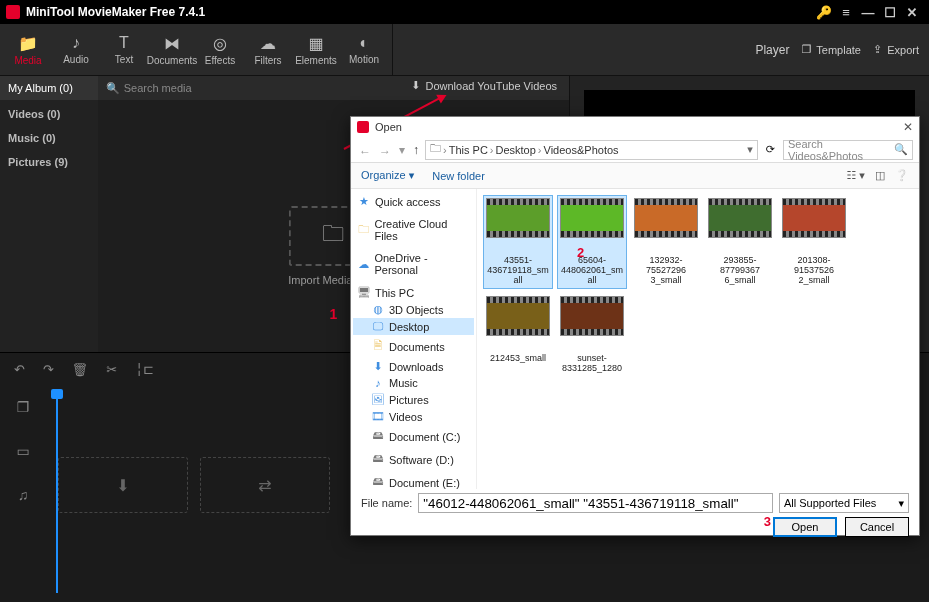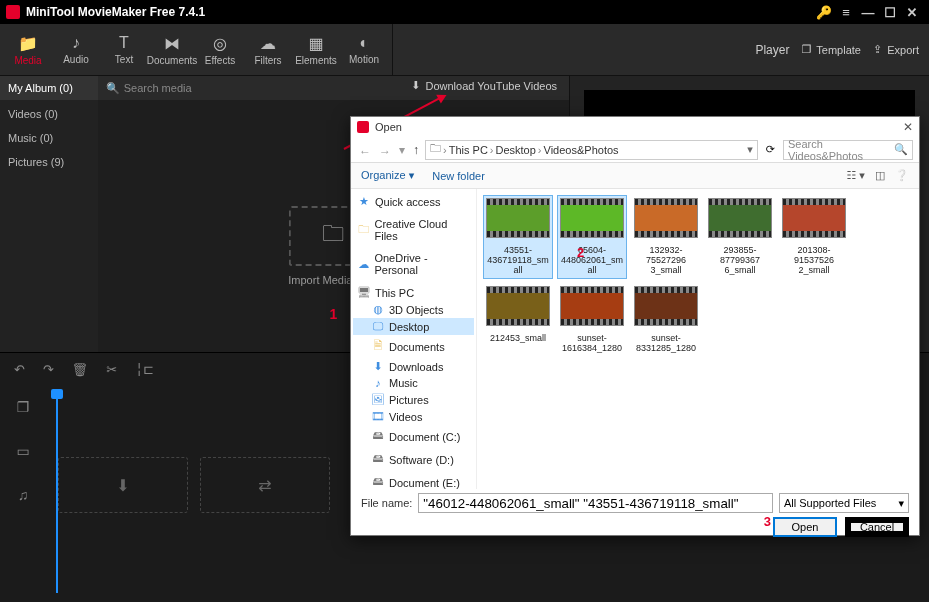--- a/index.html
+++ b/index.html
@@ -18,21 +18,21 @@
 .tool-btn { width: 48px; display:flex; flex-direction: column; justify-content:center; align-items:center; color:#bbb; font-size:10px; cursor:pointer; }
 .tool-btn.active { color:#e4002b; }
 .tool-btn .ico { font-size:16px; margin-bottom:2px; }
 .tool-right { margin-left:auto; display:flex; align-items:center; padding:0 10px; gap:12px; }
 .tr-btn { display:flex; align-items:center; gap:5px; color:#ccc; font-size:11px; cursor:pointer; }
 
 
 .body-wrap { display:flex; height: calc(602px - 24px - 52px - 250px); }
 .left-panel { width: 98px; background:#222; display:flex; flex-direction:column; font-size:11px; color:#bbb; }
 .tab-top { height:24px; background:#333; color:#fff; display:flex; align-items:center; padding:0 8px; font-size:11px; }
-.counts { padding:8px; display:flex; flex-direction:column; gap:12px; }
+.counts { padding:8px; display:flex; flex-direction:column; gap:12px;font-weight:bold; }
 .mid-panel { flex:1; background:#1e1e1e; position:relative; }
 .search-row { height:24px; background:#2a2a2a; display:flex; align-items:center; padding:0 8px; color:#888; font-size:11px; gap:4px; }
 .dl-row-wrap { position:absolute; right:12px; top:3px; color:#ccc; font-size:11px; display:flex; gap:5px; align-items:center; }
 .import-box { position:absolute; left:50%; top:130px; transform:translateX(-50%); text-align:center; color:#999; font-size:11px; }
 .import-box .dashed { border:2px dashed #555; width:90px; height:60px; border-radius:3px; display:flex; align-items:center; justify-content:center; margin-bottom:8px; }
 .import-box .dashed span { color:#bbb; font-size:22px; }
 .anno-1 { position:absolute; left:50%; top:230px; transform:translateX(-50%); color:#e4002b; font-size:14px; font-weight:bold; }
 .arrow-line { position:absolute; left:246px; top:72px; width:110px; height:2px; background:#e4002b; transform-origin:left; transform:rotate(-28deg); z-index:4;}
 .arrow-head { position:absolute; left:340px; top:16px; width:0; height:0; border-left:9px solid #e4002b; border-top:5px solid transparent; border-bottom:5px solid transparent; transform:rotate(-28deg); z-index:6;}
 
@@ -73,28 +73,28 @@
 .tree-item .ic { width:14px; text-align:center; font-size:11px; }
 .tree-item.indent { padding-left:18px; }
 .tree-item.active { background:#cde8ff; }
 .dlg-files { flex:1; padding:6px; display:flex; flex-wrap:wrap; align-content:flex-start; gap:4px; overflow:hidden; }
 .file-item { width:70px; display:flex; flex-direction:column; align-items:center; cursor:pointer; padding:2px; border:1px solid transparent; }
 .file-item.selected { background:#cce8ff; border:1px solid #6bb3ec; }
 .file-item .thumb { width:64px; height:40px; background:#333; border:1px solid #888; position:relative; }
 .file-item .thumb.video:before, .file-item .thumb.video:after { content:''; position:absolute; left:0; right:0; height:6px; background:repeating-linear-gradient(90deg,#222 0 3px,#888 3px 6px); }
 .file-item .thumb.video:before { top:0; }
 .file-item .thumb.video:after { bottom:0; }
-.file-item .fname { font-size:9px; text-align:center; margin-top:8px; line-height:1.1; word-break:break-word; color:#222; }
+.file-item .fname { font-size:9px; text-align:center; margin-top:18px; line-height:1.1; word-break:break-word; color:#222; }
 .dlg-bottom { height:48px; padding:4px 10px; display:flex; flex-direction:column; gap:4px; }
 .row-name { display:flex; align-items:center; gap:6px; }
 .row-name label { color:#333; }
 .row-name .fname-in { flex:1; height:20px; border:1px solid #aaa; padding:0 4px; }
 .row-name .filter { width:130px; height:20px; border:1px solid #aaa; padding:0 4px; display:flex; align-items:center; justify-content:space-between;}
 .row-btns { display:flex; gap:8px; justify-content:flex-end; }
-.btn { width:64px; height:20px; border:6px solid #000000; background:#f1f1f1; cursor:pointer; font-size:11px; display:flex; align-items:center; justify-content:center; }
+.btn { width:64px; height:20px; border:1px solid #000000; background:#f1f1f1; cursor:pointer; font-size:11px; display:flex; align-items:center; justify-content:center; }
 .btn.primary { border:2px solid #0078d7; }
 .anno-2 { position:absolute; left:226px; top:128px; color:#e4002b; font-weight:bold; font-size:13px; z-index:101;}
 .anno-3 { position:absolute; right:148px; bottom:6px; color:#e4002b; font-weight:bold; font-size:13px; z-index:101;}
 
 .folder-ic { color:#e8b94c; }
 .disk-ic { color:#777; }
 .blue-ic { color:#3f8ee0; }
 </style>
 </head>
 <body>
@@ -334,24 +334,20 @@
         </div>
         <div class="file-item">
           <div class="thumb video" style="background: rgb(181, 70, 44);"></div>
           <div class="fname">201308-91537526 2_small</div>
         </div>
         <div class="file-item">
           <div class="thumb video" style="background: rgb(121, 96, 25);"></div>
           <div class="fname">212453_small</div>
         </div>
         <div class="file-item">
-          <div class="thumb video" style="background: rgb(166, 61, 18);"></div>
-          <div class="fname">sunset-1616384_1280</div>
-        </div>
-        <div class="file-item">
           <div class="thumb video" style="background: rgb(109, 50, 23);"></div>
           <div class="fname">sunset-8331285_1280</div>
         </div>
       </div>
   </div>
   <div class="dlg-bottom">
     <div class="row-name">
       <label>File name:</label>
       <input class="fname-in" value="&quot;46012-448062061_small&quot; &quot;43551-436719118_small&quot;" style="">
       <div class="filter">

